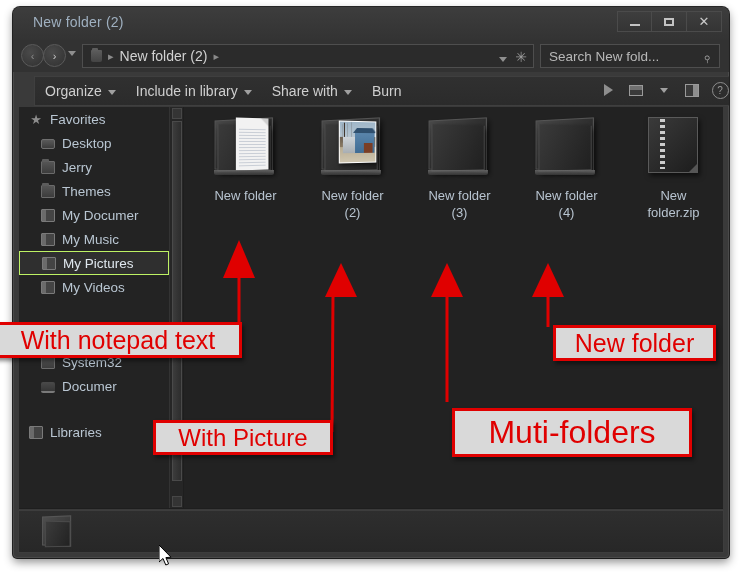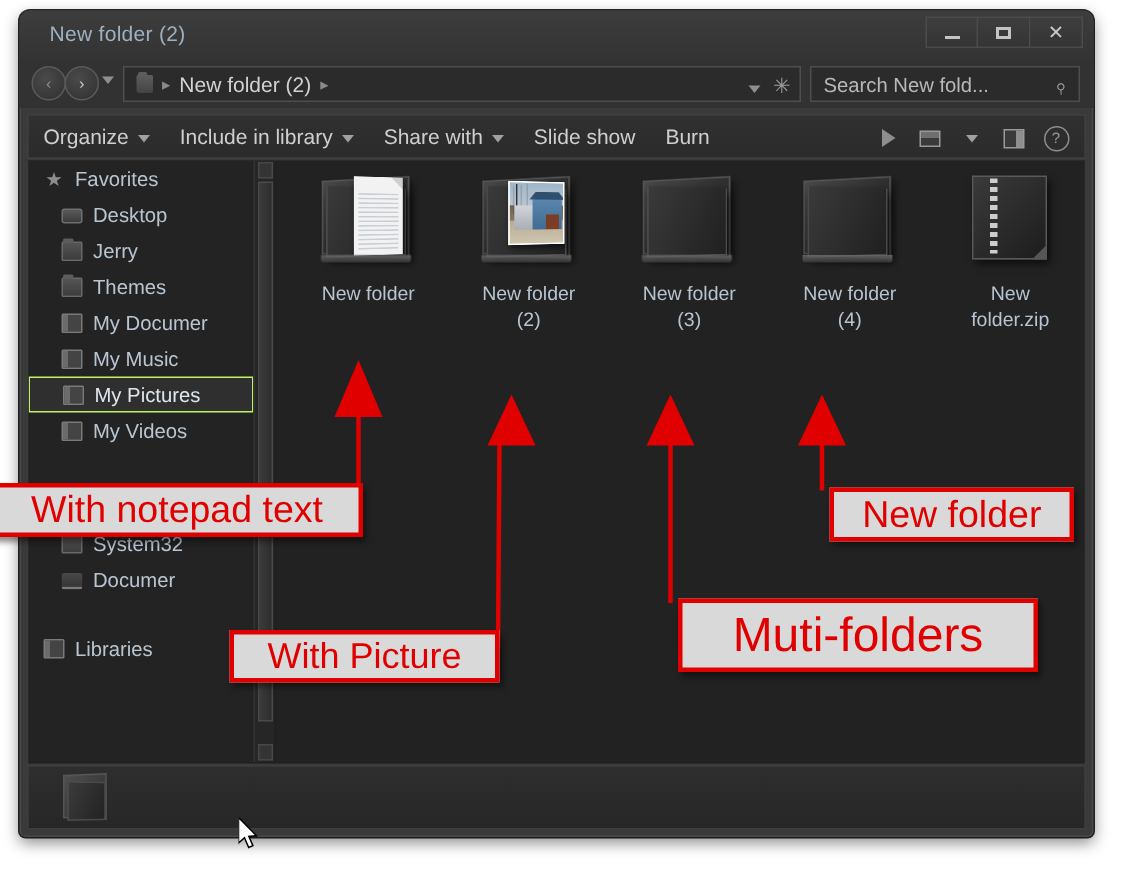--- a/index.html
+++ b/index.html
@@ -173,28 +173,28 @@
   }
   .search-ic {
     position: absolute; right: 8px; top: 4px;
     color: #a8a8a8; font-size: 14px;
     transform: rotate(-45deg);
   }
 
   
   .toolbar {
     position: absolute;
-    left: 5px; top: 69px;
+    left: 21px; top: 69px;
     width: 706px;
     height: 30px;
     background: linear-gradient(#303030,#2b2b2b);
     border: 1px solid #3f3f3f;
     box-sizing: border-box;
     display: flex;
-    align-items: flex-end;
+    align-items: flex-start;
   }
   .tb-item {
     display: flex; align-items: center;
     height: 28px;
     padding: 0 10px;
     color: #cfcfcf;
     font-size: 14px;
     white-space: nowrap;
   }
   .tb-caret {
@@ -608,23 +608,20 @@
         <span>Organize</span>
         <span class="tb-caret"></span>
       </div>
       <div class="tb-item">
         <span>Include in library</span>
         <span class="tb-caret"></span>
       </div>
       <div class="tb-item">
         <span>Share with</span>
         <span class="tb-caret"></span>
-      </div>
-      <div class="tb-item">
-        <span>Slide show</span>
       </div>
       <div class="tb-item">
         <span>Burn</span>
       </div>
 
       <div class="tb-right">
         <div class="tb-ic">
             <div class="ic-play"></div>
           </div>
         <div class="tb-ic">
@@ -800,21 +797,21 @@
   </svg>
 
   <div class="anno-label" style="left:-6px; top:322px; width:248px; height:36px; font-size:25px;">
     <span>With notepad text</span>
   </div>
 
   <div class="anno-label" style="left:153px; top:420px; width:180px; height:35px; font-size:24px;">
     <span>With Picture</span>
   </div>
 
-  <div class="anno-label" style="left:452px; top:399px; width:240px; height:49px; font-size:32px;">
+  <div class="anno-label" style="left:452px; top:408px; width:240px; height:49px; font-size:32px;">
     <span>Muti-folders</span>
   </div>
 
   <div class="anno-label" style="left:553px; top:325px; width:163px; height:36px; font-size:25px;">
     <span>New folder</span>
   </div>
 
   <svg class="cursor" viewBox="0 0 14 21">
     <polygon points="0,0 0,17 4,13.5 6.8,20 9.6,18.8 6.9,12.6 12,12.2" fill="#ffffff" stroke="#000000" stroke-width="1"></polygon>
   </svg>

